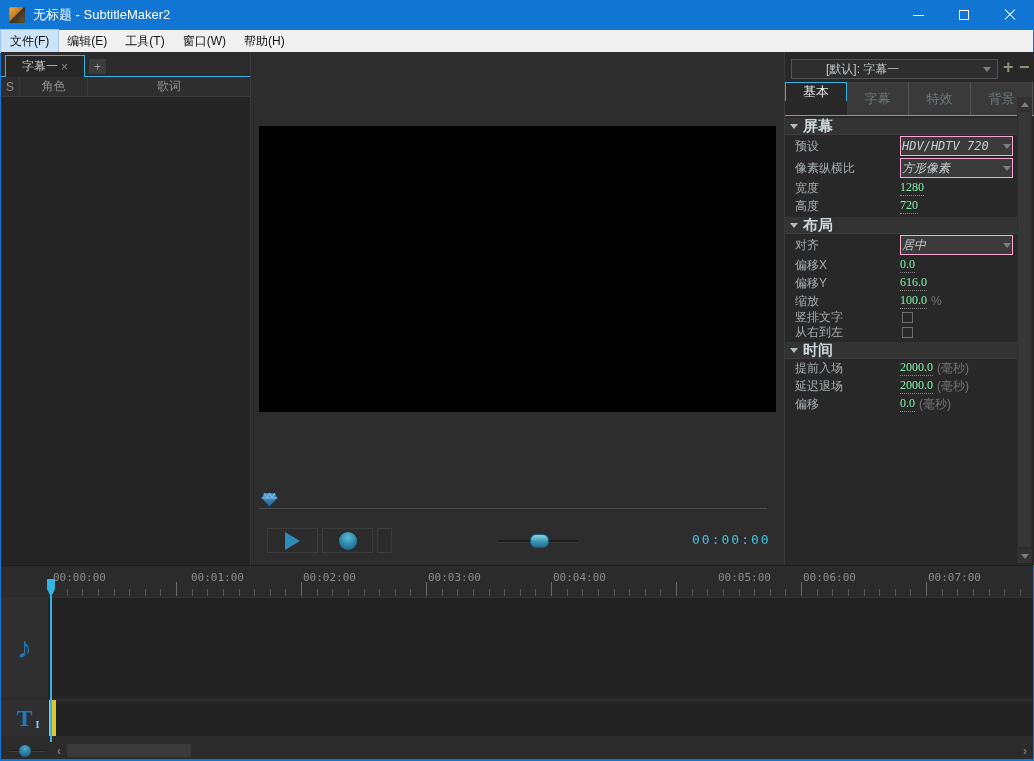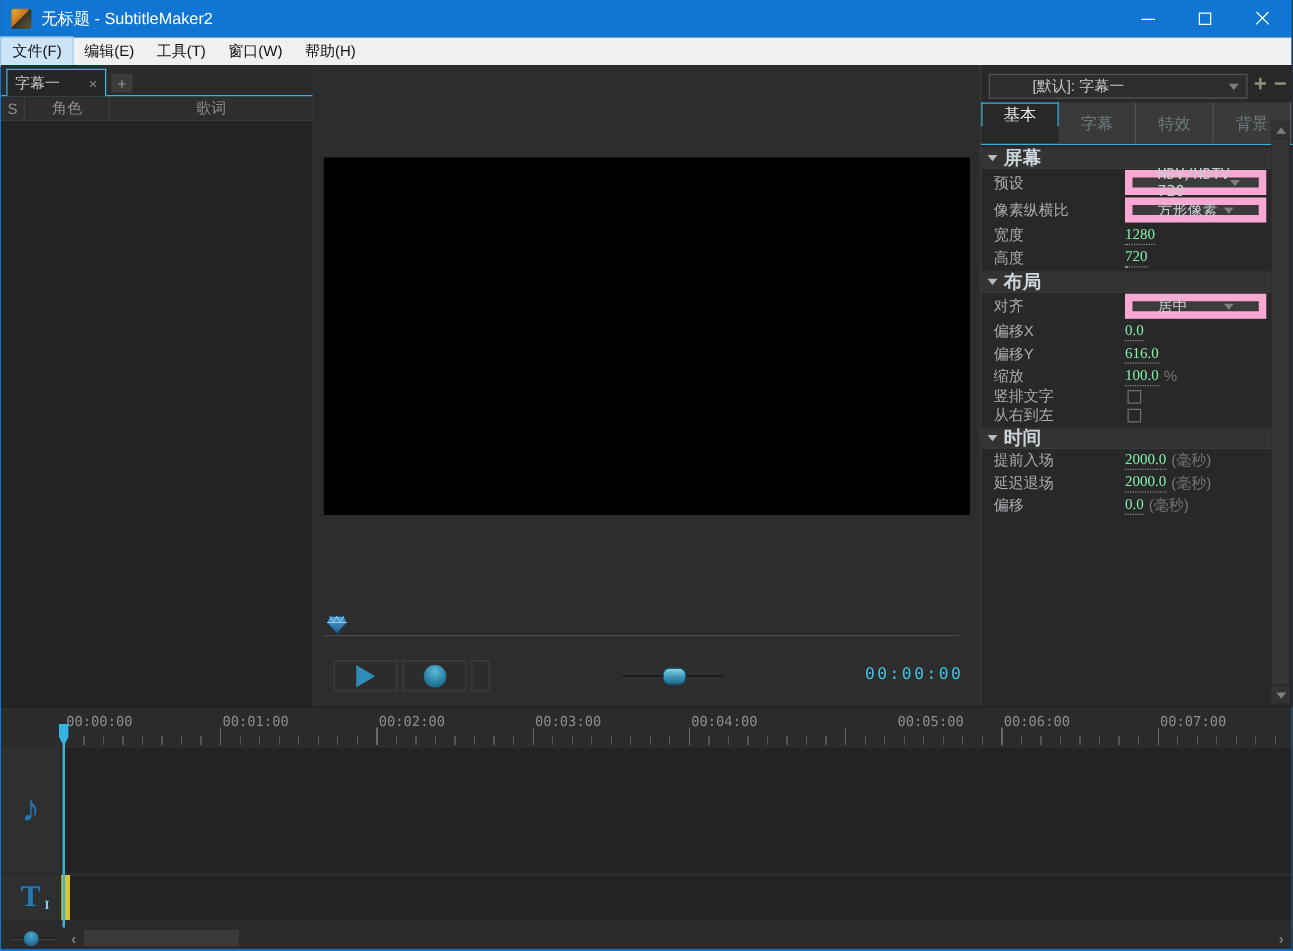--- a/index.html
+++ b/index.html
@@ -37,21 +37,21 @@
   .left-panel  { position:absolute; left:0; top:0; width:250px; height:513px;
                  background:#262626; border-right:1px solid #3a3a3a; }
   .center-panel{ position:absolute; left:251px; top:0; width:532px; height:513px; background:#2d2d2d; }
   .right-panel { position:absolute; left:783px; top:0; width:251px; height:513px;
                  background:#282828; border-left:1px solid #3a3a3a; }
 
   
   .lp-tabbar { position:relative; height:25px; background:#2b2b2b; border-bottom:1px solid #35b4e4; }
   .lp-tab { position:absolute; left:4px; top:3px; width:80px; height:22px; background:#262626;
             border:1px solid #35b4e4; border-bottom:none; display:flex; align-items:center;
-            justify-content:space-between; padding:0 6px; z-index:2; }
+            justify-content:space-between; padding:0 16px; z-index:2; }
   .lp-tab-label { color:#c9c9c9; font-size:12px; }
   .lp-tab-close { color:#8a8a8a; font-size:12px; }
   .lp-addtab { position:absolute; left:88px; top:7px; width:17px; height:15px; background:#3c3c3c;
                color:#9c9c9c; font-size:12px; display:flex; align-items:center; justify-content:center; }
   .lp-cols { display:flex; height:20px; background:#2e2e2e; border-bottom:1px solid #3a3a3a;
              color:#8f8f8f; font-size:12px; }
   .lp-col { display:flex; align-items:center; justify-content:center; border-right:1px solid #3c3c3c; }
   .lp-col.c-s { width:19px; } .lp-col.c-role { width:68px; } .lp-col.c-lyrics { flex:1; border-right:none; }
   .lp-list { height:467px; background:#242424; }
 
@@ -93,21 +93,21 @@
   .psection { height:17px; background:#333333; border-bottom:1px solid #3d3d3d;
               display:flex; align-items:center; padding-left:5px; margin-top:2px; }
   .tri-down { width:0; height:0; border-left:4px solid transparent; border-right:4px solid transparent;
               border-top:5px solid #b2bcc0; margin-right:5px; }
   .ptitle { color:#ccd5d9; font-size:15px; font-weight:bold; }
   .prow { position:relative; height:18px; display:flex; align-items:center; }
   .prow.dd { height:22px; }
   .prow.chk { height:15px; }
   .plabel { color:#a8adb0; font-size:12px; padding-left:10px; width:113px; }
   .pselect { position:absolute; left:115px; top:1px; width:113px; height:20px; background:#3b3b3b;
-             border:6px solid #f9a8d4; display:flex; align-items:center; padding:0 20px; }
+             border:1px solid #f9a8d4; display:flex; align-items:center; padding:0 1px;font-style:italic; }
   .pselect-text { flex:1; color:#c8cdd0; font-size:12px; font-family:"DejaVu Sans Mono", monospace; }
   .pvalue { color:#86efac; font-size:12px; border-bottom:1px dotted #8a8a8a; margin-left:2px;
             font-family:Liberation Serif, serif; }
   .psuffix { color:#737373; font-size:12px; margin-left:4px; }
   .pcheckbox { position:absolute; left:117px; top:2px; width:11px; height:11px;
                border:1px solid #6e6e6e; background:transparent; }
   .vscroll { position:absolute; right:3px; top:45px; width:15px; height:466px; background:#2d2d2d; }
   .vs-arrow { position:absolute; left:0; width:15px; height:14px; background:#323232;
               display:flex; align-items:center; justify-content:center; }
   .vs-up { top:0; } .vs-down { bottom:0; }
@@ -337,21 +337,21 @@
           </div>
       </div>
     </div>
   </div>
 
   <div class="timeline">
     <div class="ruler">
       <div class="ruler-minor"></div>
       <div class="ruler-majorticks"></div>
       <span class="ruler-label" style="left:52px">00:00:00</span>
-      <span class="ruler-label" style="left:177px">00:01:00</span>
+      <span class="ruler-label" style="left:190px">00:01:00</span>
       <span class="ruler-label" style="left:302px">00:02:00</span>
       <span class="ruler-label" style="left:427px">00:03:00</span>
       <span class="ruler-label" style="left:552px">00:04:00</span>
       <span class="ruler-label" style="left:717px">00:05:00</span>
       <span class="ruler-label" style="left:802px">00:06:00</span>
       <span class="ruler-label" style="left:927px">00:07:00</span>
       <div class="playhead-flag"></div>
     </div>
     <div class="playhead-line"></div>
 

